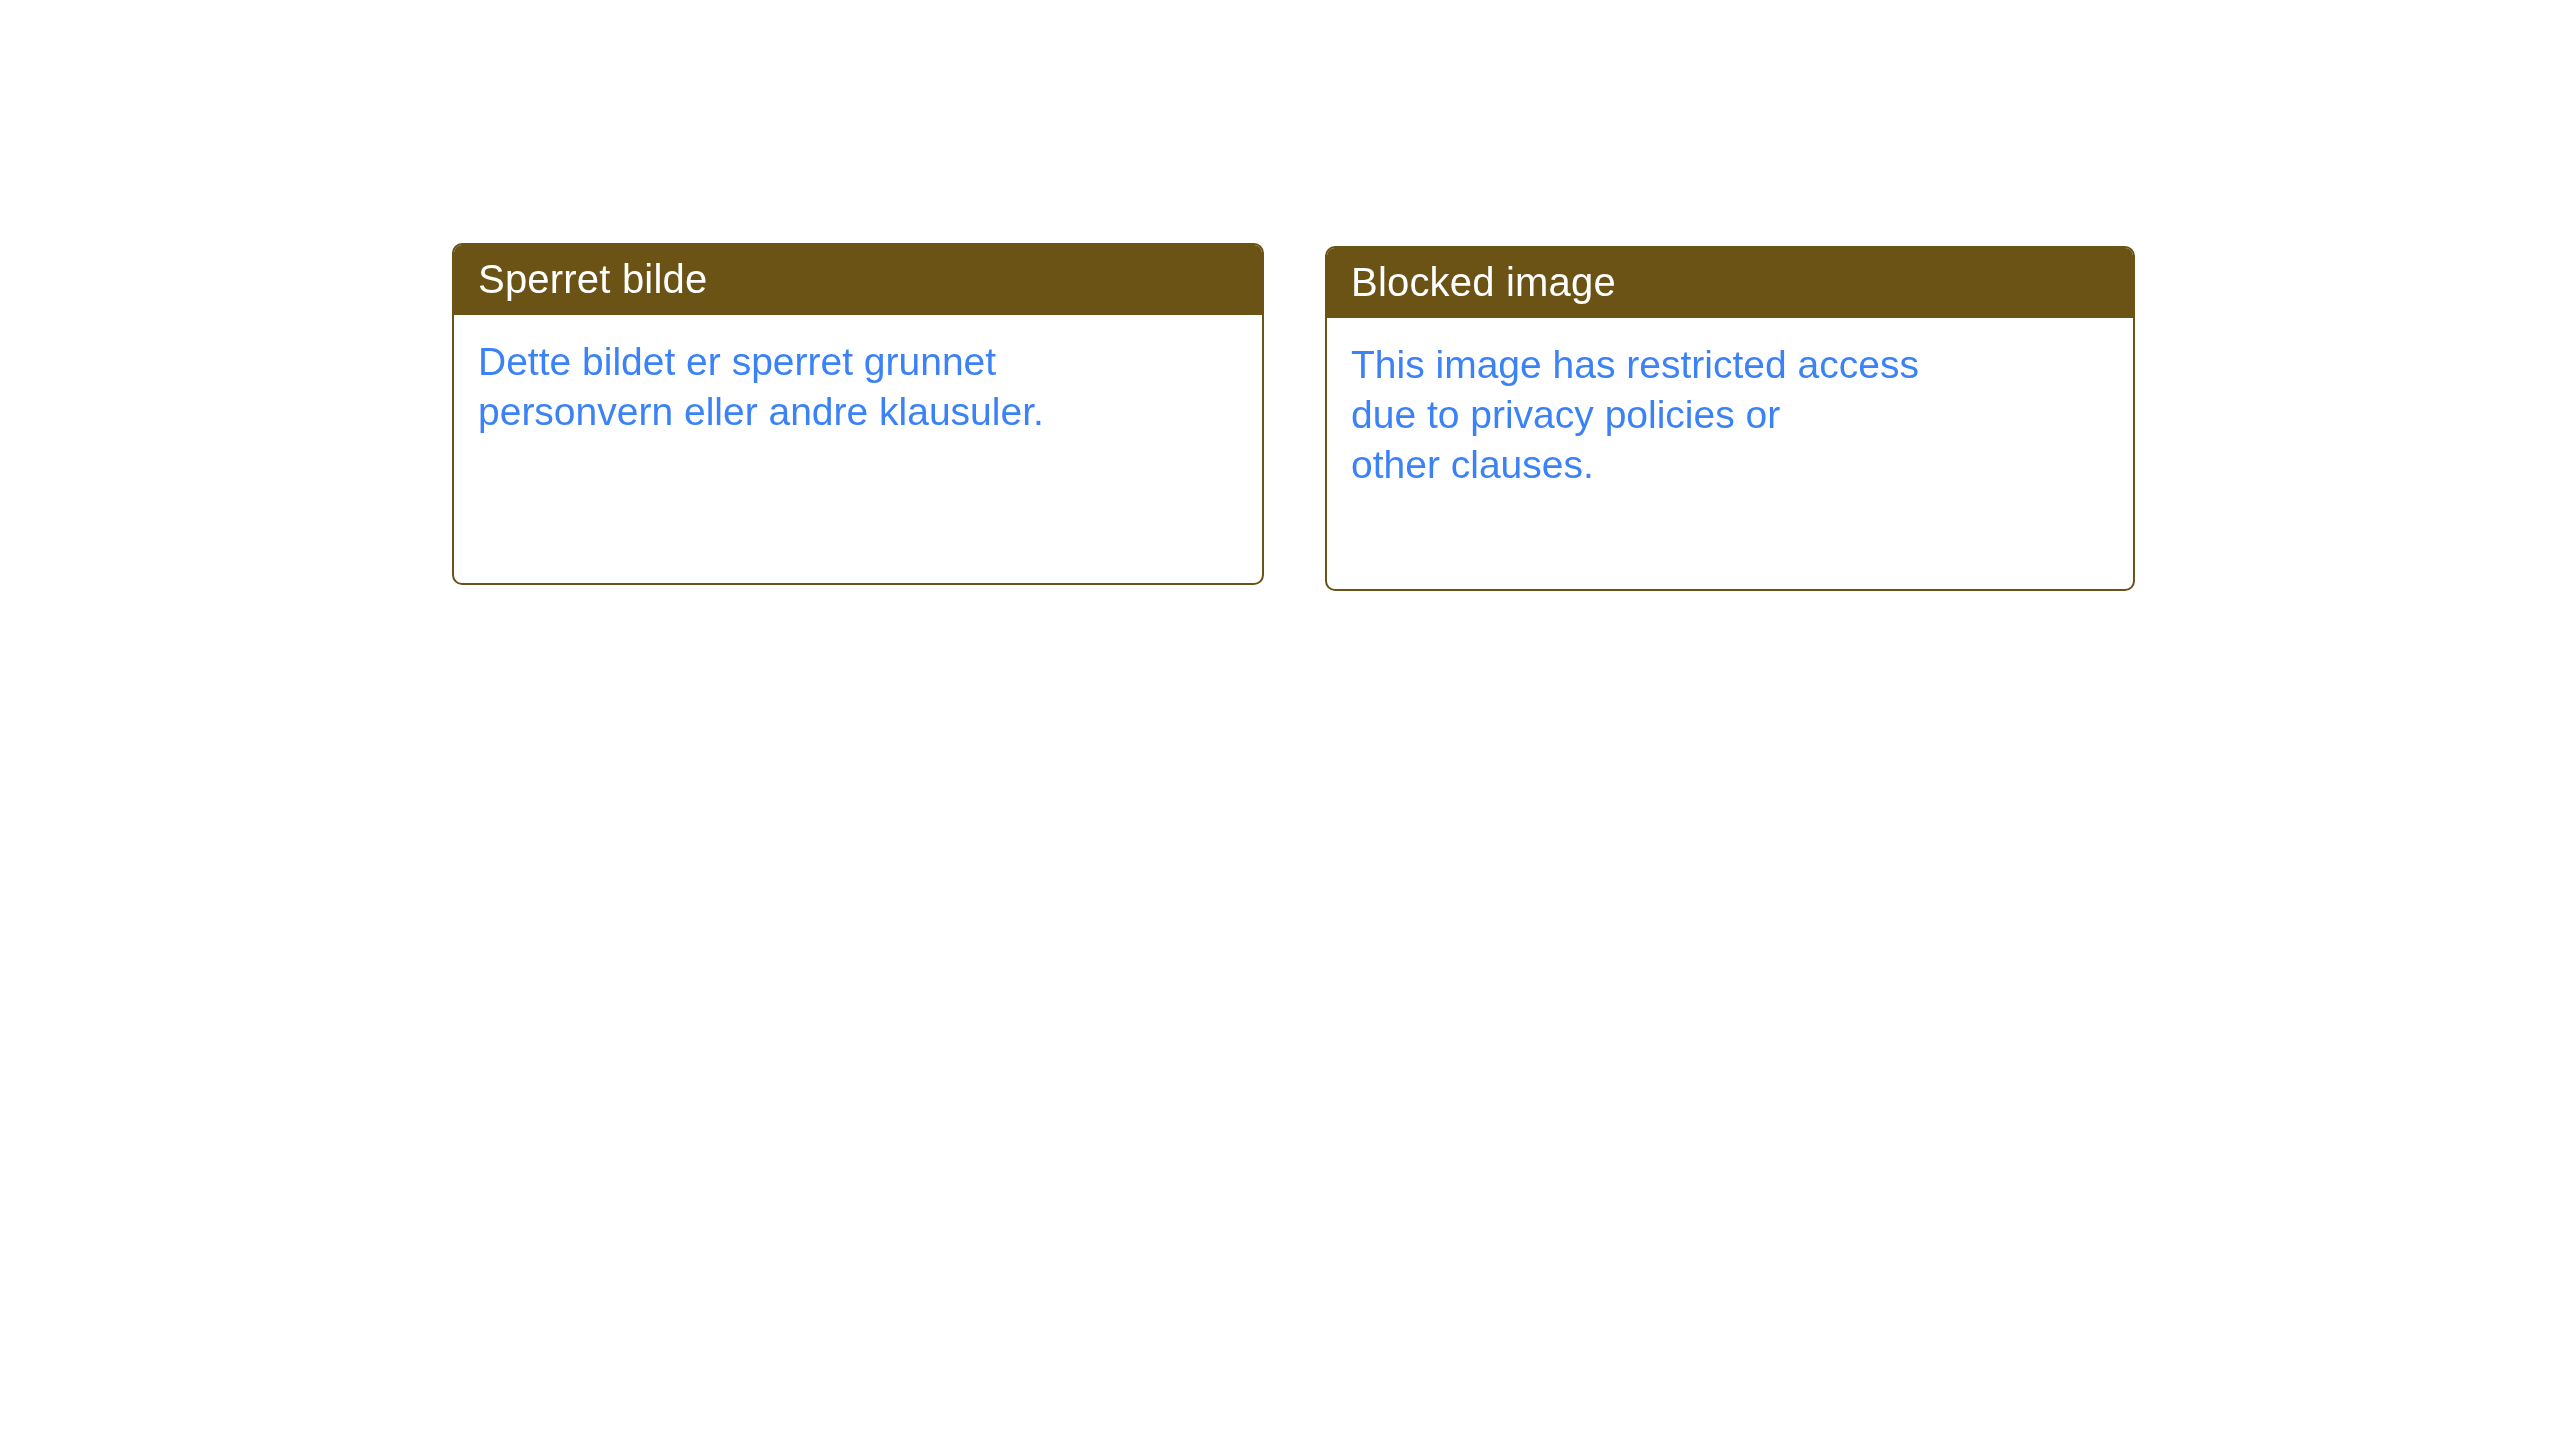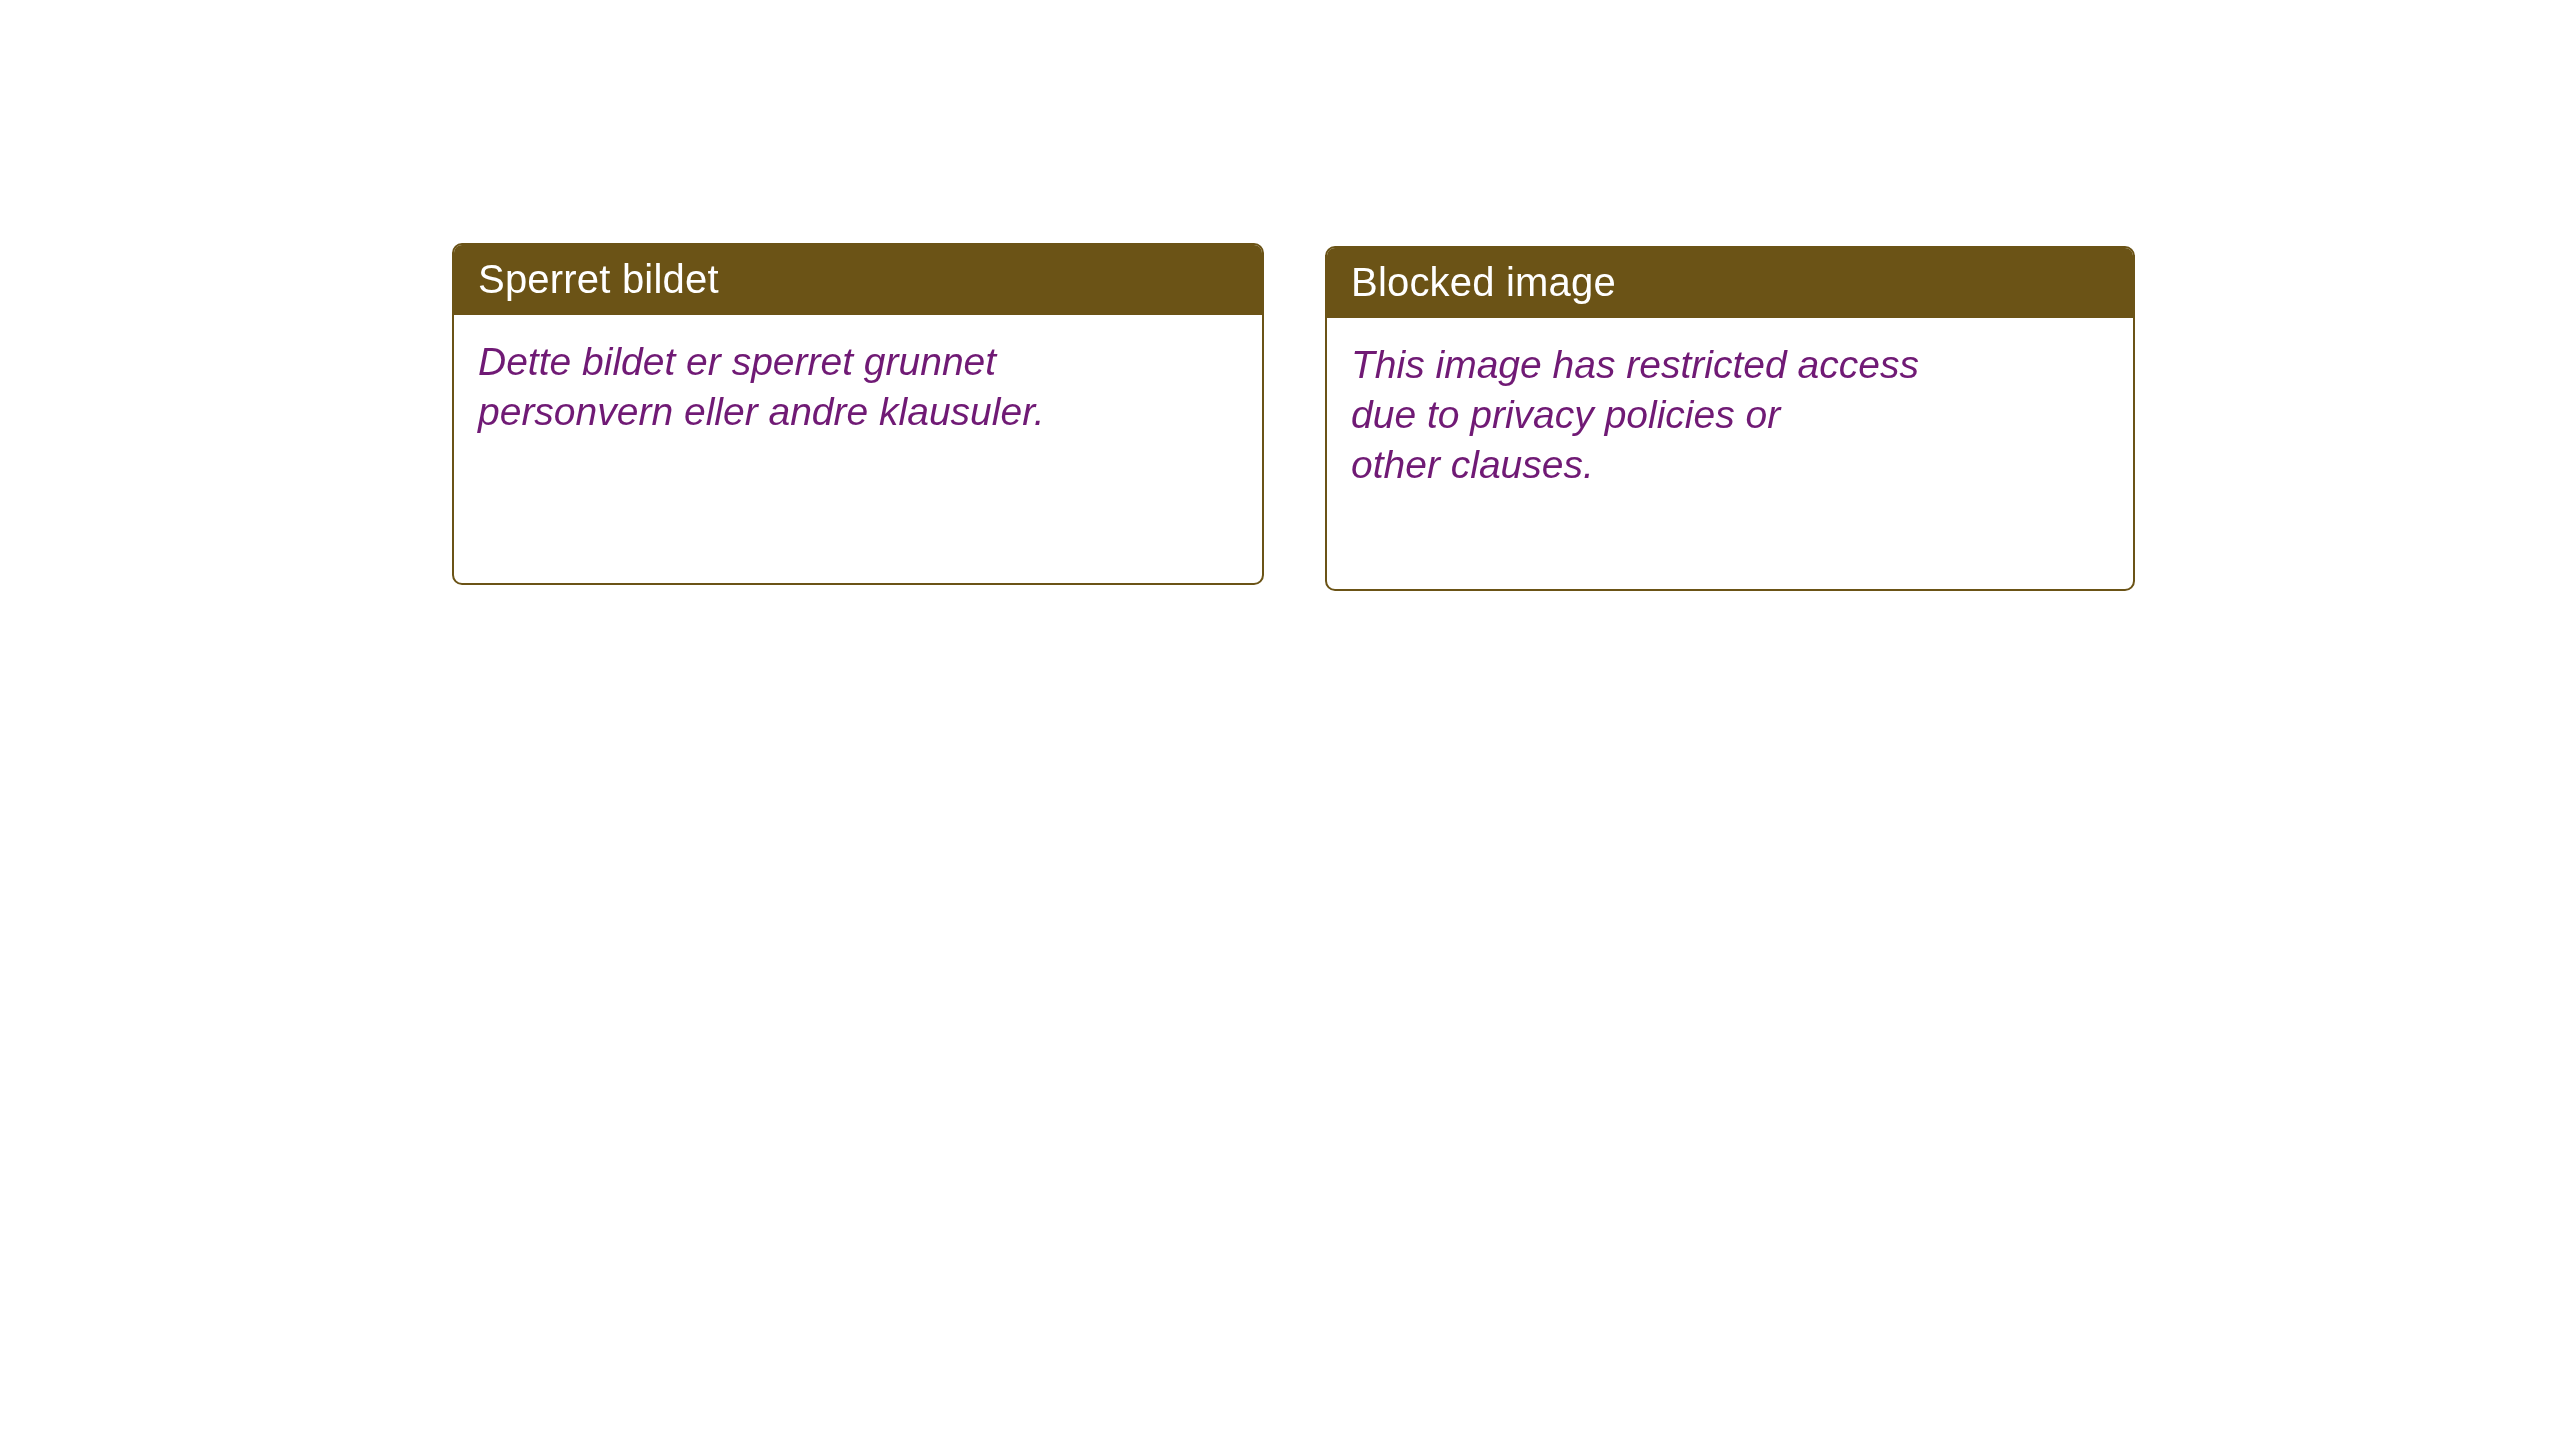--- a/index.html
+++ b/index.html
@@ -31,26 +31,25 @@
   .notice-card .card-header {
     background: #6b5316;
     color: #ffffff;
     font-size: 40px;
     line-height: 1.0;
     padding: 14px 0 16px 24px;
     letter-spacing: 0.2px;
     white-space: nowrap;
   }
   .notice-card .card-body {
-    color: #701a75;
+    color: #3b82f6;
     font-size: 39px;
     line-height: 1.28;
     padding: 22px 24px 24px 24px;
     white-space: pre-line;
-    font-style: italic;
   }
 
   
   #card-no {
     left: 452px;
     top: 243px;
     width: 812px;
     height: 342px;
   }
   
@@ -61,21 +60,21 @@
     height: 345px;
     margin-top: 8px;
   }
 </style>
 </head>
 <body>
 
 <div class="page">
 
   <div class="notice-card" id="card-no">
-    <div class="card-header">Sperret bildet</div>
+    <div class="card-header">Sperret bilde</div>
     <div class="card-body">Dette bildet er sperret grunnet
 personvern eller andre klausuler.</div>
   </div>
 
   <div class="notice-card" id="card-en">
     <div class="card-header">Blocked image</div>
     <div class="card-body">This image has restricted access
 due to privacy policies or
 other clauses.</div>
   </div>

